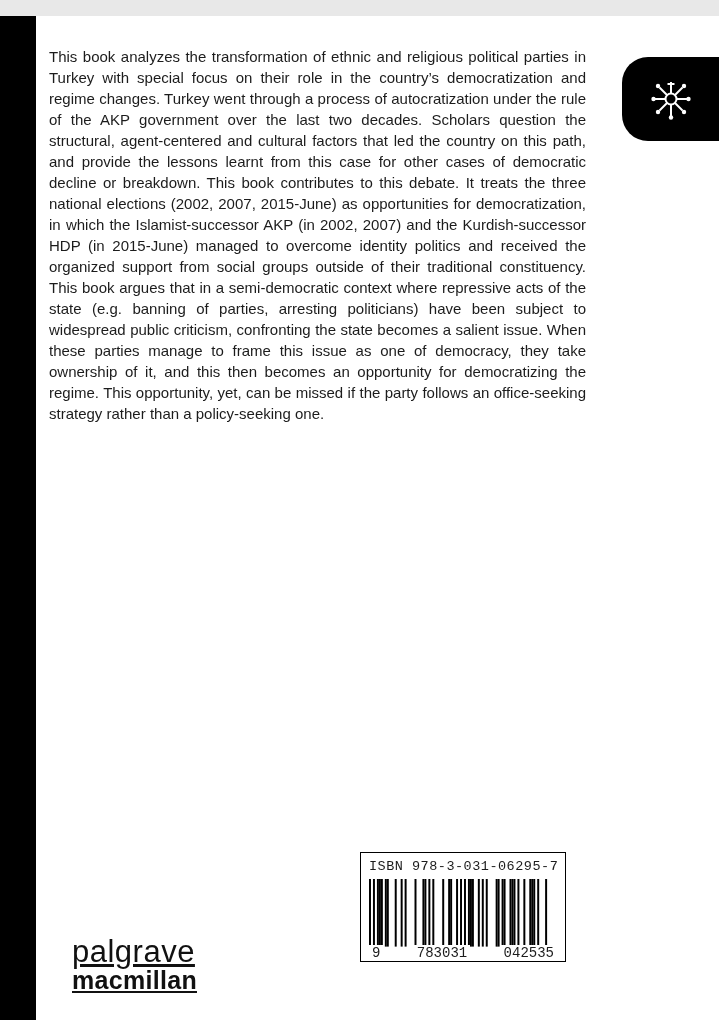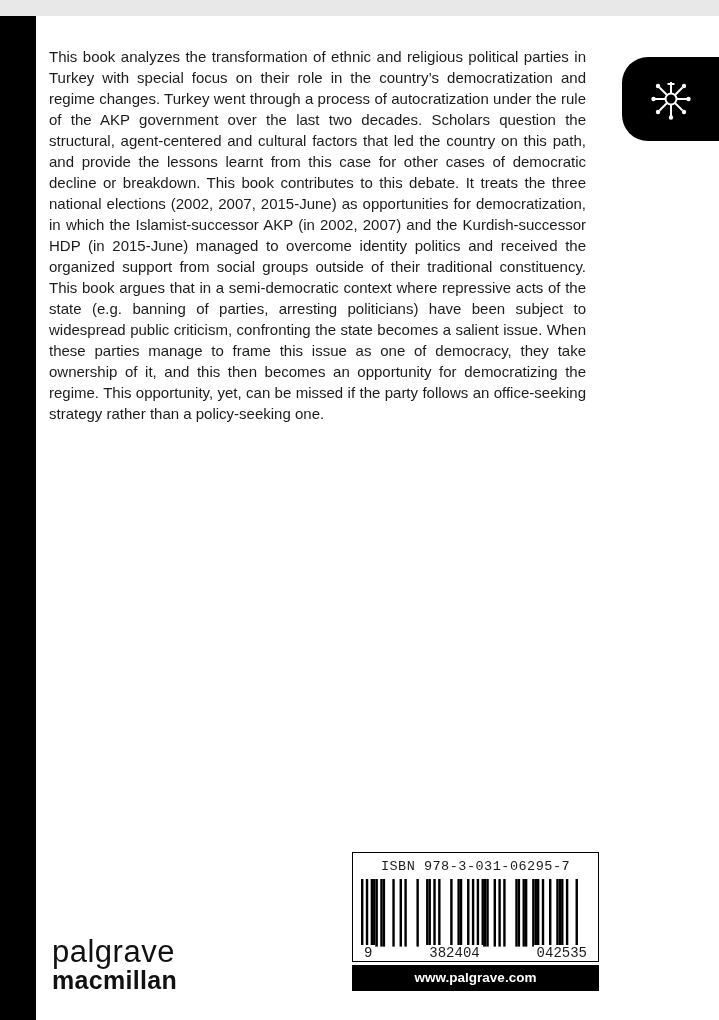--- a/index.html
+++ b/index.html
@@ -29,21 +29,21 @@
   .blurb {
     position:absolute; left:49px; top:30px;
     width:537px;
     font-size:15px; line-height:21px;
     text-align:justify;
   }
   .blurb p { margin:0; }
   .author-line { margin-top:21px !important; text-align:left; }
   .author-name { font-weight:bold; }
   .barcode-area {
-    position:absolute; left:352px; top:836px; width:247px;
+    position:absolute; left:360px; top:836px; width:206px;
   }
   .barcode-panel {
     background:#fff;
     border:1px solid #000;
     padding:6px 8px 4px;
     box-sizing:border-box;
   }
   .isbn-label {
     font-family:"Liberation Mono", monospace;
     font-size:13.5px;
@@ -61,22 +61,23 @@
   }
   .bc-digits span { background:#fff; padding:0 3px; }
   .site-bar {
     margin-top:3px;
     background:#000; color:#fff;
     text-align:center;
     font-size:13.5px; font-weight:bold;
     padding:5px 0 6px;
   }
   .publisher-logo {
-    position:absolute; left:52px; bottom:44px;
+    position:absolute; left:72px; bottom:44px;
     color:#111;
+    text-decoration:underline;
   }
   .logo-line1 { font-size:31px; line-height:32px; letter-spacing:0.5px; }
   .logo-line2 { font-size:25px; line-height:24px; font-weight:bold; letter-spacing:0.3px; }
 </style>
 </head>
 <body>
 
 <div class="page">
 
   <div class="spine"></div>
@@ -153,26 +154,25 @@
             <rect x="75" y="0" width="1" height="52"></rect>
             <rect x="78" y="0" width="1" height="52"></rect>
             <rect x="81" y="0" width="1" height="52"></rect>
             <rect x="82" y="0" width="1" height="52"></rect>
             <rect x="83" y="0" width="1" height="52"></rect>
             <rect x="85" y="0" width="1" height="52"></rect>
             <rect x="89" y="0" width="1" height="52"></rect>
           </svg>
         <div class="bc-digits">
           <span>9</span>
-          <span>382404</span>
+          <span>783031</span>
           <span>042535</span>
         </div>
       </div>
     </div>
-    <div class="site-bar">www.palgrave.com</div>
   </div>
 
   <div class="publisher-logo">
     <div class="logo-line1">palgrave</div>
     <div class="logo-line2">macmillan</div>
   </div>
 
 </div>
 
 </body></html>

